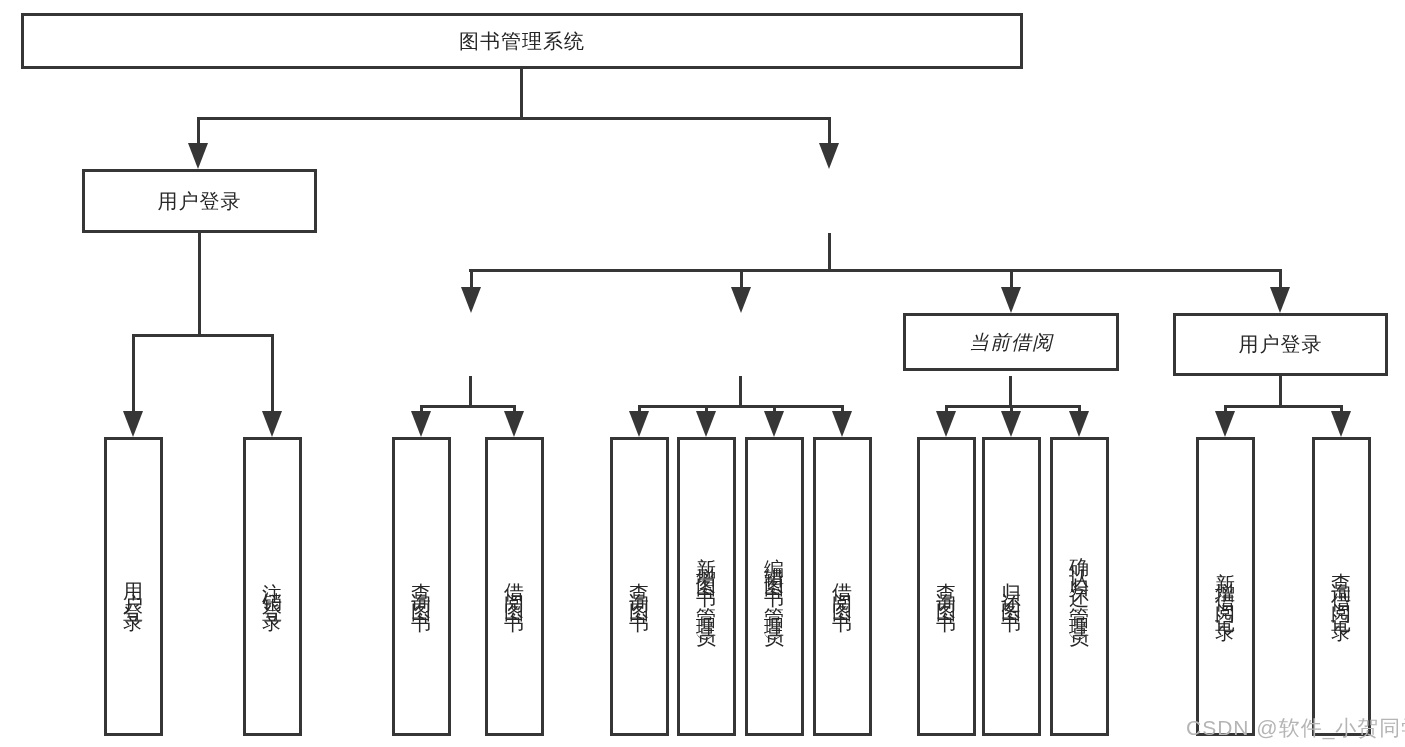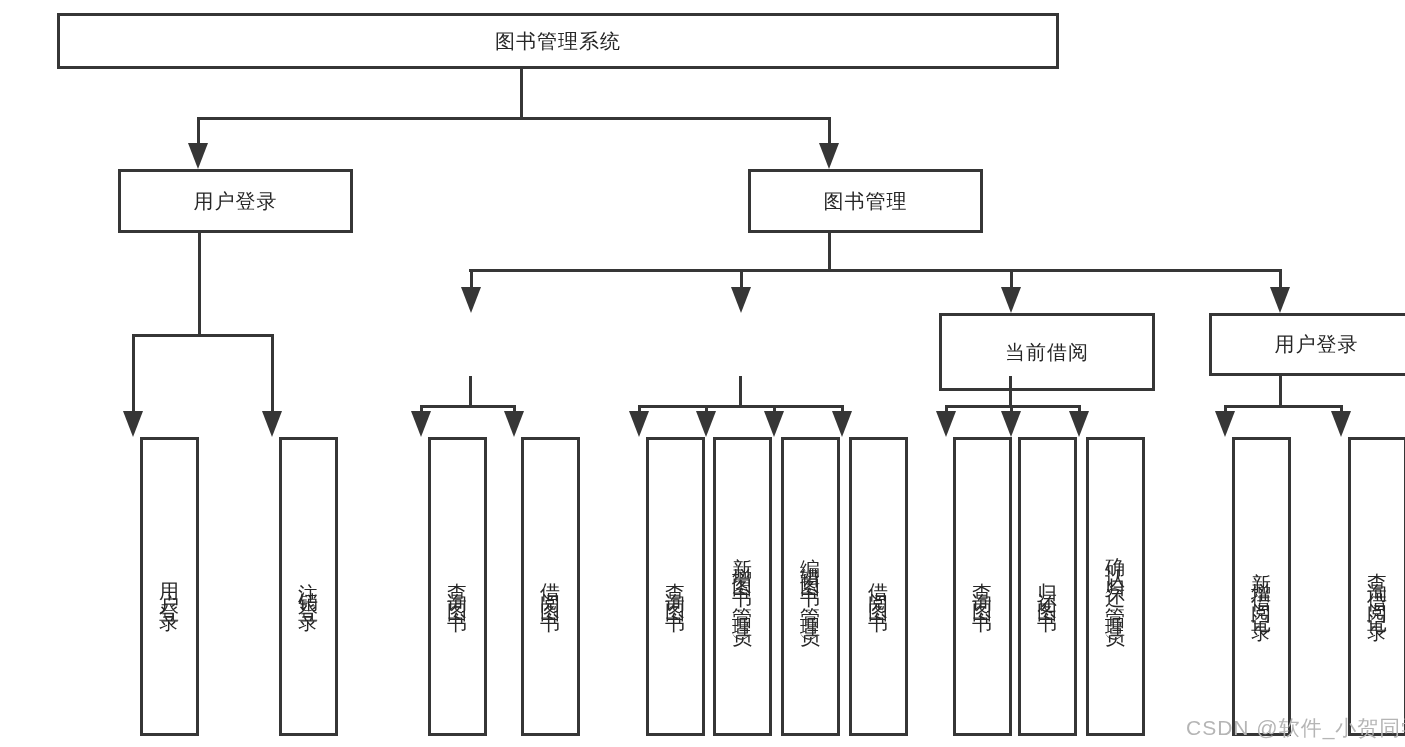--- a/index.html
+++ b/index.html
@@ -15,21 +15,21 @@
     background:var(--box-bg);
     overflow:hidden;
     font-family:"Liberation Sans","DejaVu Sans",sans-serif;
     color:var(--text);
   }
   .box{
     position:absolute;
     box-sizing:border-box;
     border:3px solid var(--line);
     background:var(--box-bg);
-    display:flex;align-items:center;justify-content:center;margin-left:36px;
+    display:flex;align-items:center;justify-content:center;
   }
   .hlabel{
     font-size:20px;
     letter-spacing:1px;
     white-space:nowrap;
   }
   .vlabel{
     writing-mode:vertical-rl;
     text-orientation:mixed;
     font-size:20px;
@@ -69,37 +69,34 @@
   </div>
 
   <div class="vline" style="left:520px;top:69px;height:49px;"></div>
   <div class="hline" style="left:197px;top:117px;width:634px;"></div>
   <div class="drop" style="left:197px;top:117px;height:26px;"></div>
   <div class="drop" style="left:828px;top:117px;height:26px;"></div>
 
   <div class="box" style="left:82px;top:169px;width:235px;height:64px;">
     <span class="hlabel">用户登录</span>
   </div>
-  <div class="box" style="left:712px;top:169px;width:235px;height:64px;">
-    <span class="hlabel">图书管理</span>
-  </div>
 
   <div class="vline" style="left:198px;top:233px;height:103px;"></div>
   <div class="hline" style="left:132px;top:334px;width:142px;"></div>
   <div class="drop" style="left:132px;top:334px;height:77px;"></div>
   <div class="drop" style="left:271px;top:334px;height:77px;"></div>
 
   <div class="vline" style="left:828px;top:233px;height:39px;"></div>
   <div class="hline" style="left:469px;top:269px;width:813px;"></div>
   <div class="drop" style="left:470px;top:269px;height:18px;"></div>
   <div class="drop" style="left:740px;top:269px;height:18px;"></div>
   <div class="drop" style="left:1010px;top:269px;height:18px;"></div>
   <div class="drop" style="left:1279px;top:269px;height:18px;"></div>
 
-  <div class="box" style="left:903px;top:313px;width:216px;height:78px;">
+  <div class="box" style="left:903px;top:313px;width:216px;height:58px;font-style:italic;">
     <span class="hlabel">当前借阅</span>
   </div>
   <div class="box" style="left:1173px;top:313px;width:215px;height:63px;">
     <span class="hlabel">用户登录</span>
   </div>
 
   <div class="vline" style="left:469px;top:376px;height:31px;"></div>
   <div class="hline" style="left:420px;top:405px;width:96px;"></div>
   <div class="drop" style="left:420px;top:405px;height:6px;"></div>
   <div class="drop" style="left:513px;top:405px;height:6px;"></div>

